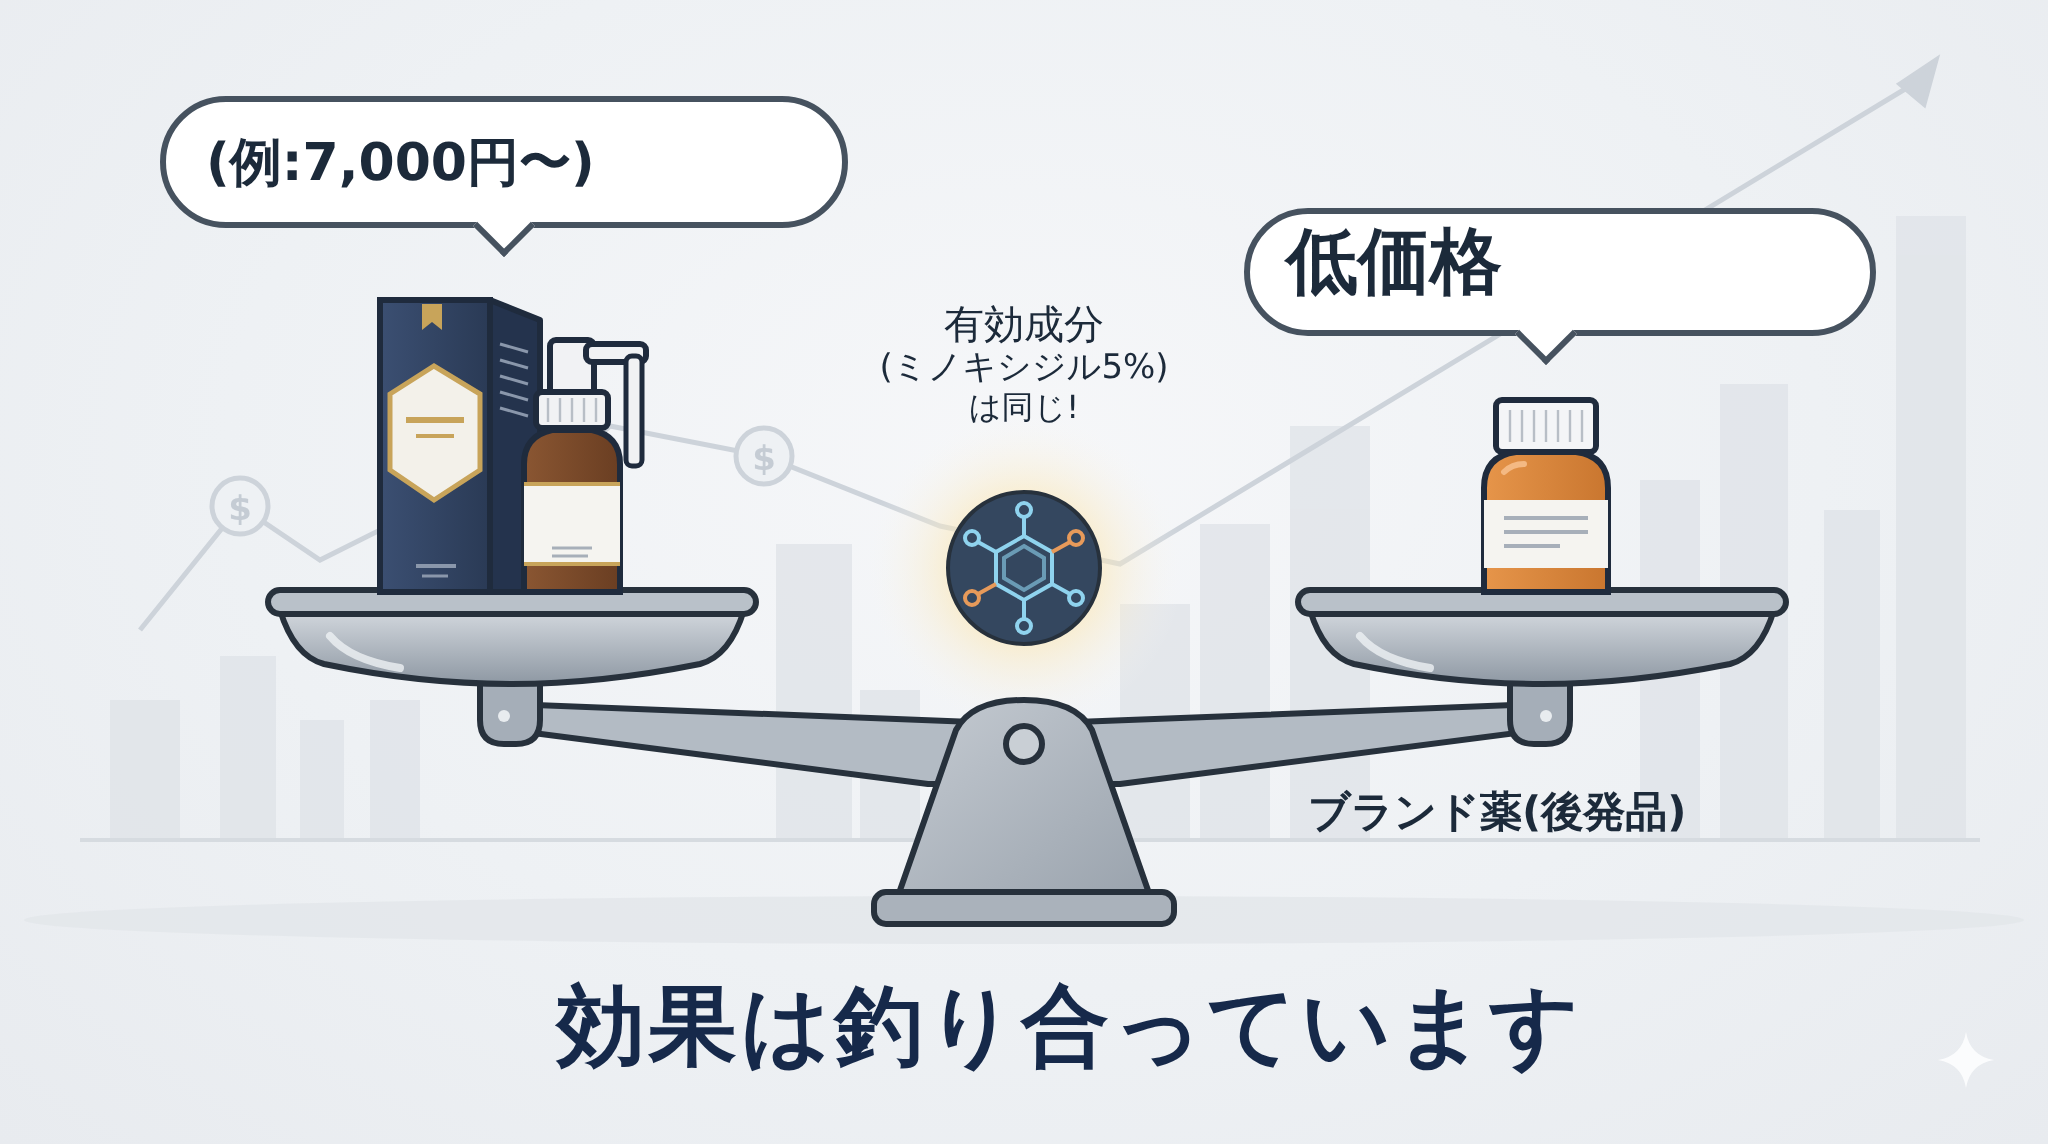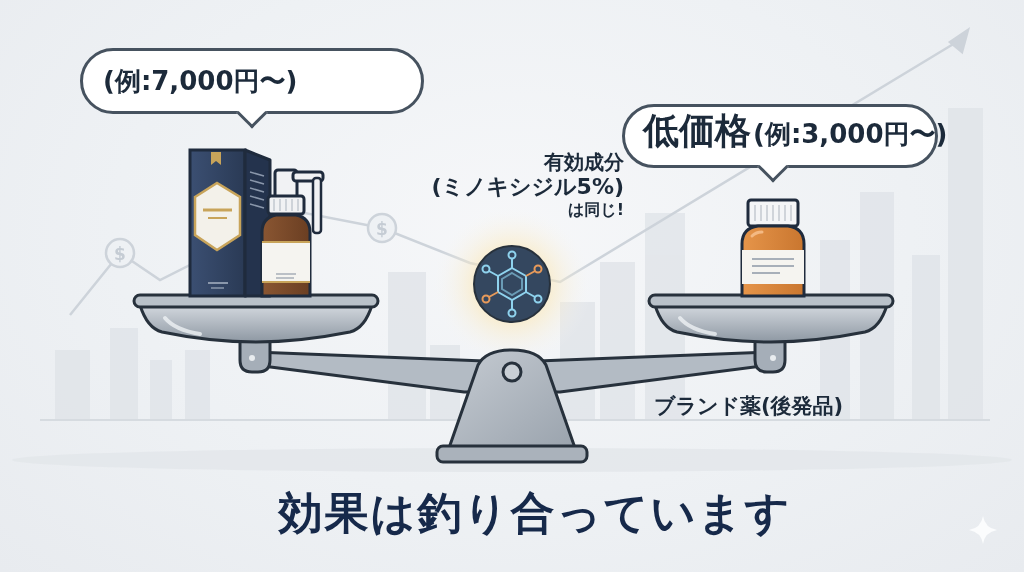--- a/index.html
+++ b/index.html
@@ -32,27 +32,27 @@
       position: absolute;
       width: 22px; height: 22px;
       background: #ffffff;
       border-right: 3px solid #46525f;
       border-bottom: 3px solid #46525f;
       transform: rotate(45deg);
     }
     .center-text {
       position: absolute;
       left: 400px; top: 150px; width: 224px;
-      text-align: right;
+      text-align: center;
       color: #1c2a3a;
-      font-weight: bold;
+      font-weight: normal;
       line-height: 1.2;
     }
     .center-text .l1 { font-size: 20px; }
-    .center-text .l2 { font-size: 22px; }
+    .center-text .l2 { font-size: 17px; }
     .center-text .l3 { font-size: 16px; }
     .label {
       position: absolute;
       color: #1c2a3a;
       font-weight: bold;
       font-size: 21px;
       white-space: nowrap;
     }
     .headline {
       position: absolute;
@@ -239,21 +239,20 @@
     </g>
   </svg>
 
   <div class="bubble" style="left:80px; top:48px; width:344px; height:66px; align-items:center;">
     <span class="sub">(例:7,000円〜)</span>
   </div>
   <div class="bubble-tail" style="left:241px; top:102px;"></div>
 
   <div class="bubble" style="left:622px; top:104px; width:316px; height:64px; ">
     <span class="main">低価格</span>
-    <span class="sub">(例:3,000円〜)</span>
   </div>
   <div class="bubble-tail" style="left:762px; top:156px;"></div>
 
   <div class="center-text">
     <div class="l1">有効成分</div>
     <div class="l2">(ミノキシジル5%)</div>
     <div class="l3">は同じ!</div>
   </div>
 
   <div class="label" style="left:654px; top:392px;">ブランド薬(後発品)</div>

